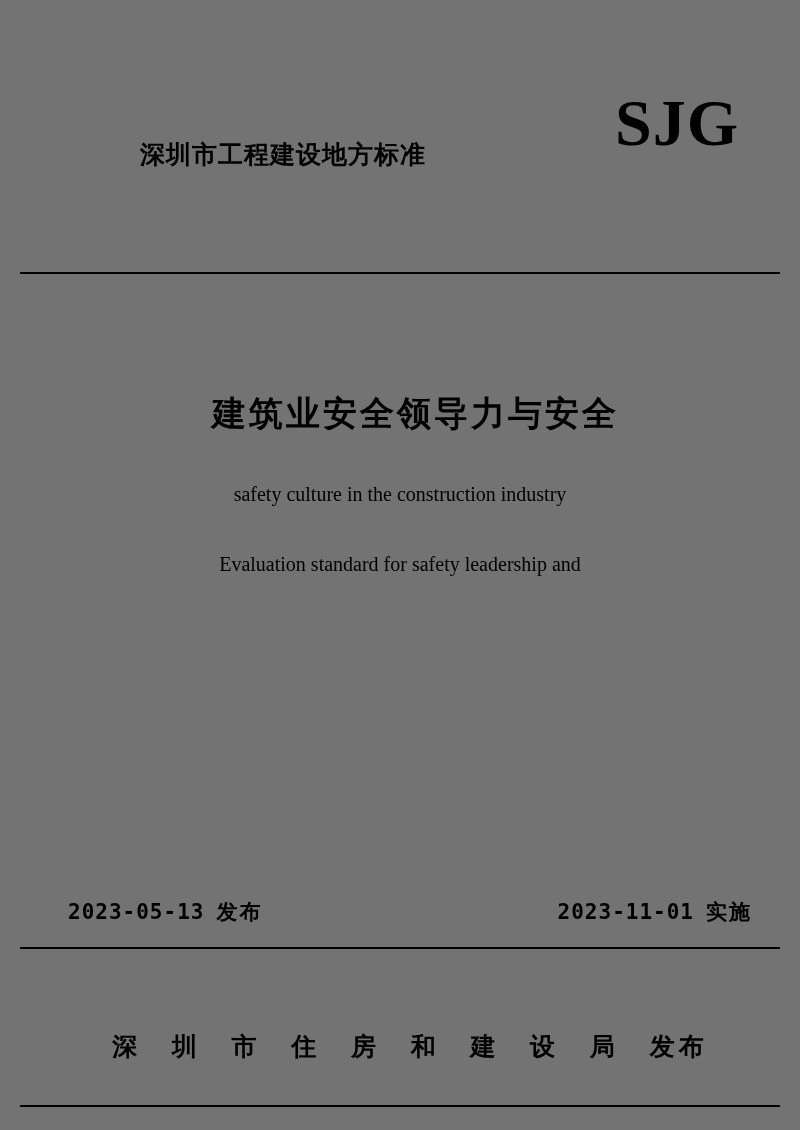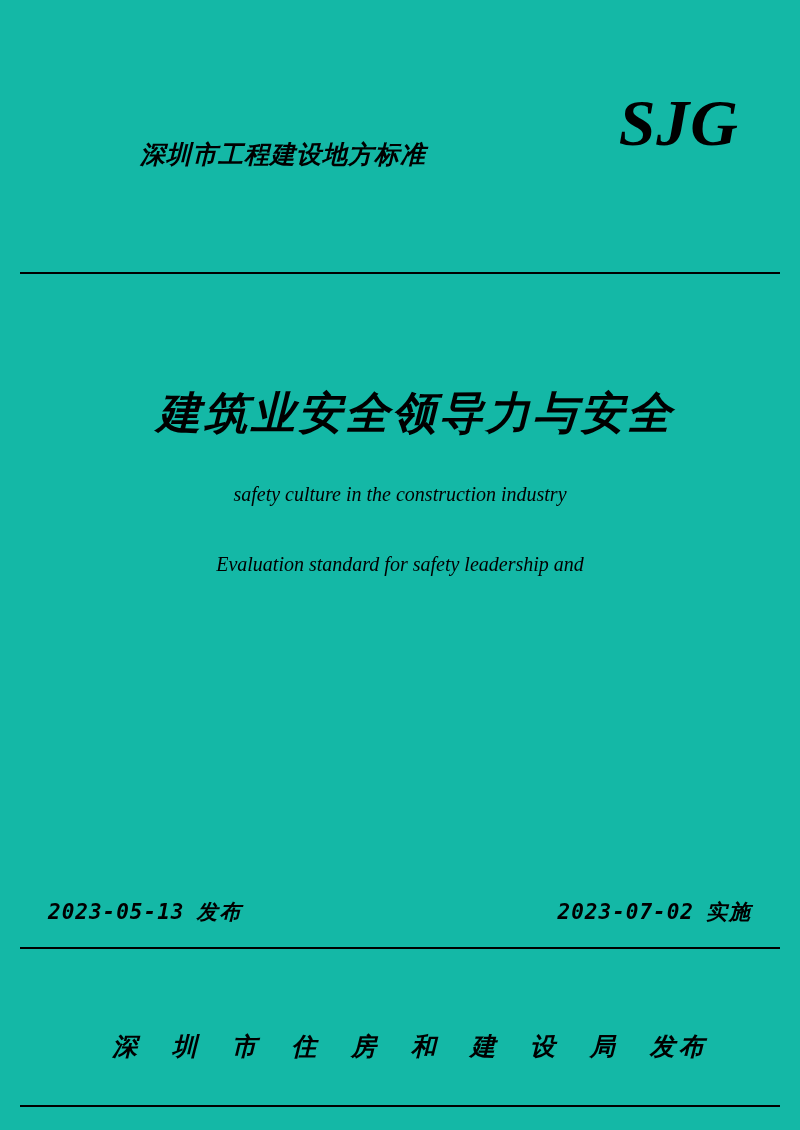--- a/index.html
+++ b/index.html
@@ -4,26 +4,25 @@
 <style>
   html, body {
     margin: 0;
     padding: 0;
     background: #ffffff;
   }
   .page {
     position: relative;
     width: 800px;
     height: 1130px;
-    background: #14b8a6;
+    background: #737373;
     box-sizing: border-box;
     overflow: hidden;
     font-family: "Liberation Serif", serif;
     color: #000000;
-    font-style: italic;
   }
 
   
   .header {
     position: absolute;
     left: 0;
     right: 0;
     top: 90px;
     height: 180px;
   }
@@ -80,21 +79,21 @@
   .title-block {
     position: absolute;
     left: 0;
     right: 0;
     top: 380px;
     text-align: center;
   }
   .title-cn {
     font-family: "DejaVu Sans", sans-serif;
     font-weight: bold;
-    font-size: 44px;
+    font-size: 34px;
     letter-spacing: 3px;
     line-height: 66px;
     color: #000;
     margin-left: 31px;
   }
   .title-en {
     margin-top: 26px;
     font-family: "Liberation Serif", serif;
     font-size: 20px;
     line-height: 44px;
@@ -110,20 +109,21 @@
     display: flex;
     justify-content: space-between;
     align-items: baseline;
   }
   .date-item {
     font-family: "DejaVu Sans Mono", monospace;
     font-weight: bold;
     font-size: 21px;
     letter-spacing: 1px;
     white-space: nowrap;
+    margin-left: 20px;
   }
   .date-item .label {
     font-family: "DejaVu Sans", sans-serif;
     font-weight: bold;
     font-size: 21px;
     letter-spacing: 2px;
     margin-left: 12px;
   }
 
   
@@ -163,21 +163,21 @@
     <div class="title-cn">建筑业安全领导力与安全</div>
     <div class="title-en">safety culture in the construction industry</div>
     <div class="title-en">Evaluation standard for safety leadership and</div>
   </div>
 
   <div class="dates">
     <div class="date-item">
       <span>2023-05-13</span><span class="label">发布</span>
     </div>
     <div class="date-item">
-      <span>2023-07-02</span><span class="label">实施</span>
+      <span>2023-11-01</span><span class="label">实施</span>
     </div>
   </div>
 
   <div class="rule rule-mid"></div>
 
   <div class="publisher">
     <span>深 圳 市 住 房 和 建 设 局</span><span class="pub-verb">发布</span>
   </div>
 
   <div class="rule rule-bottom"></div>

